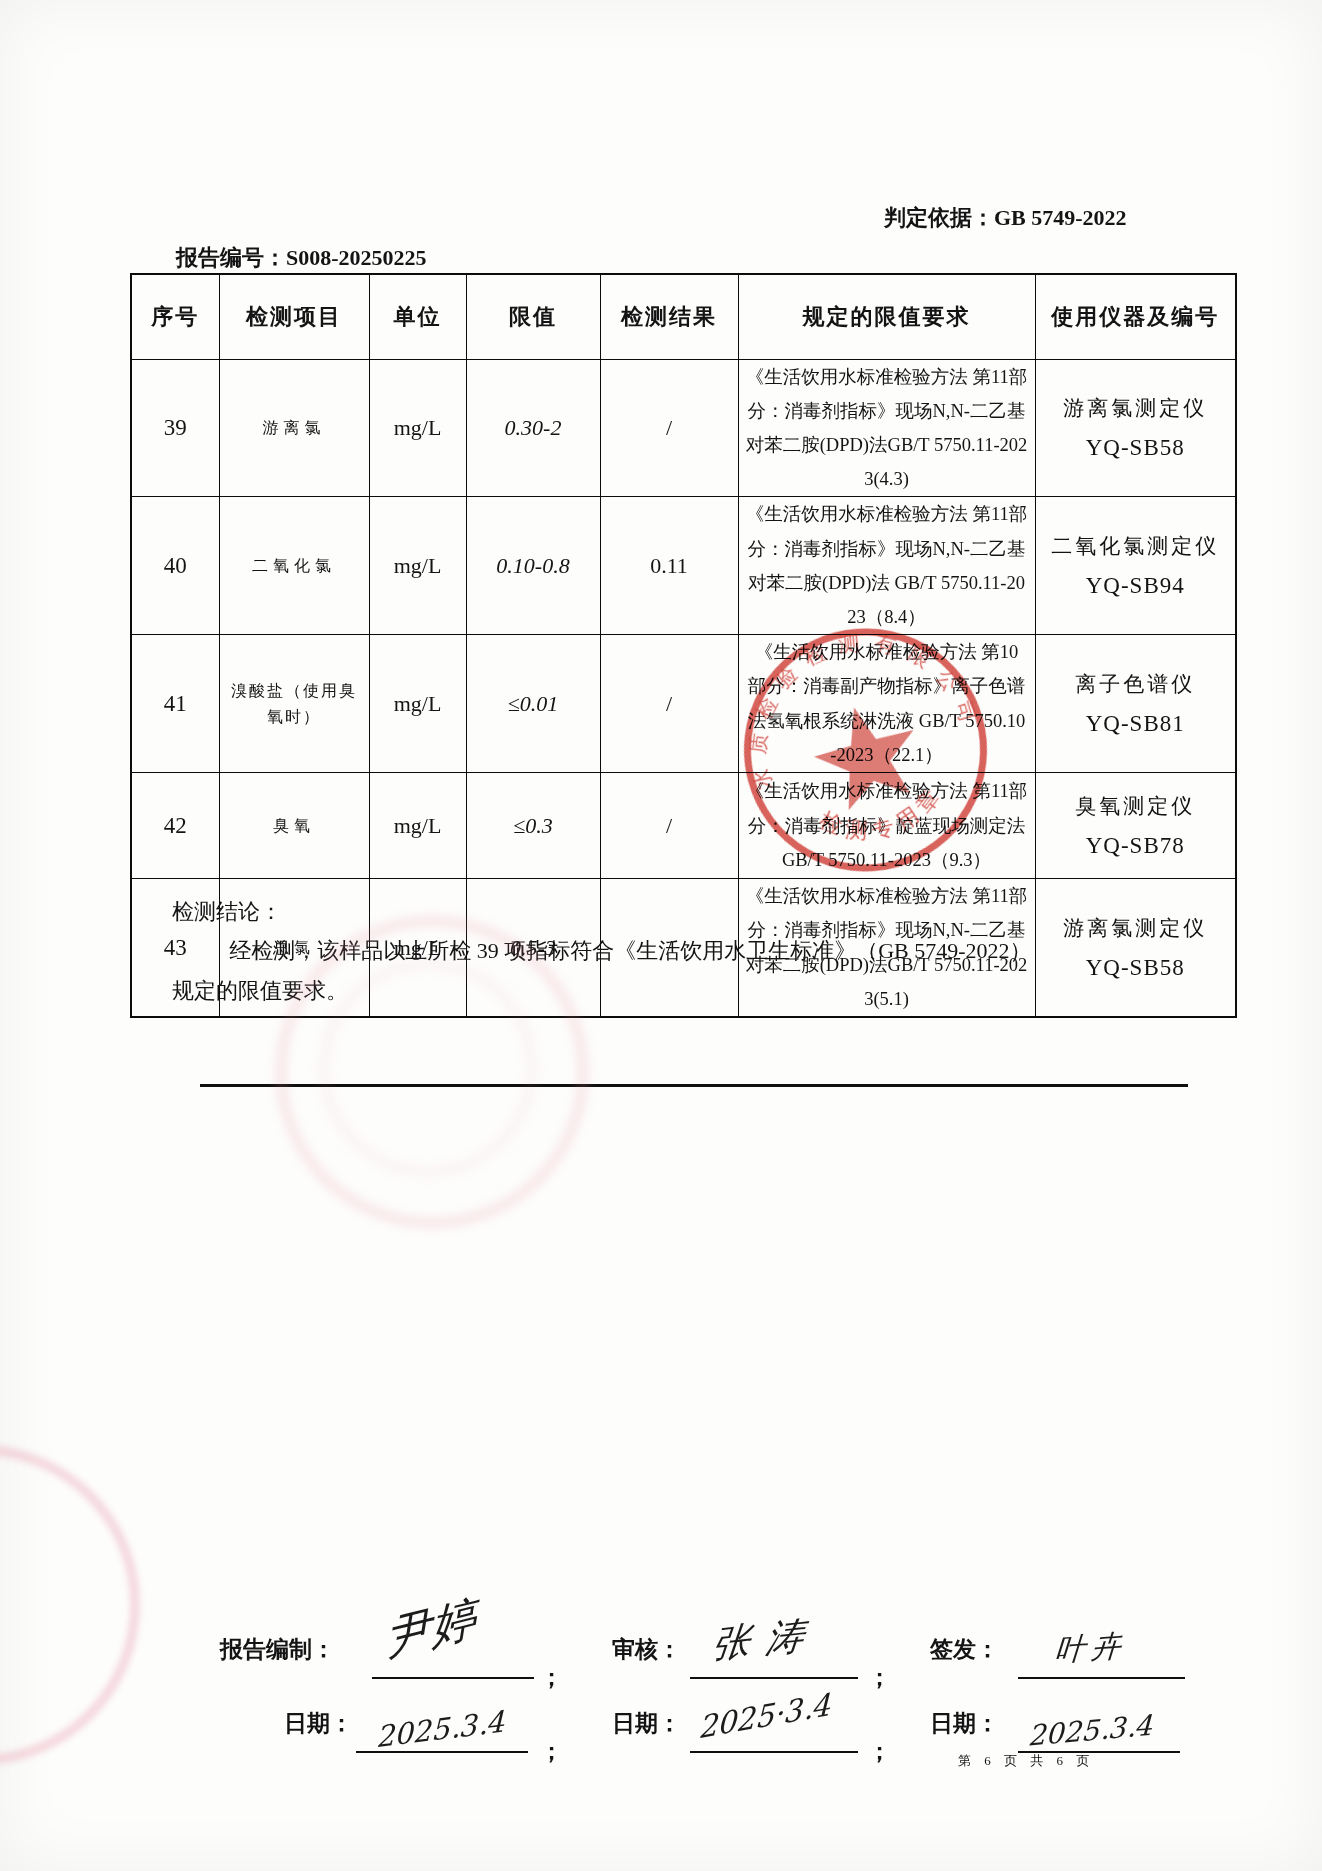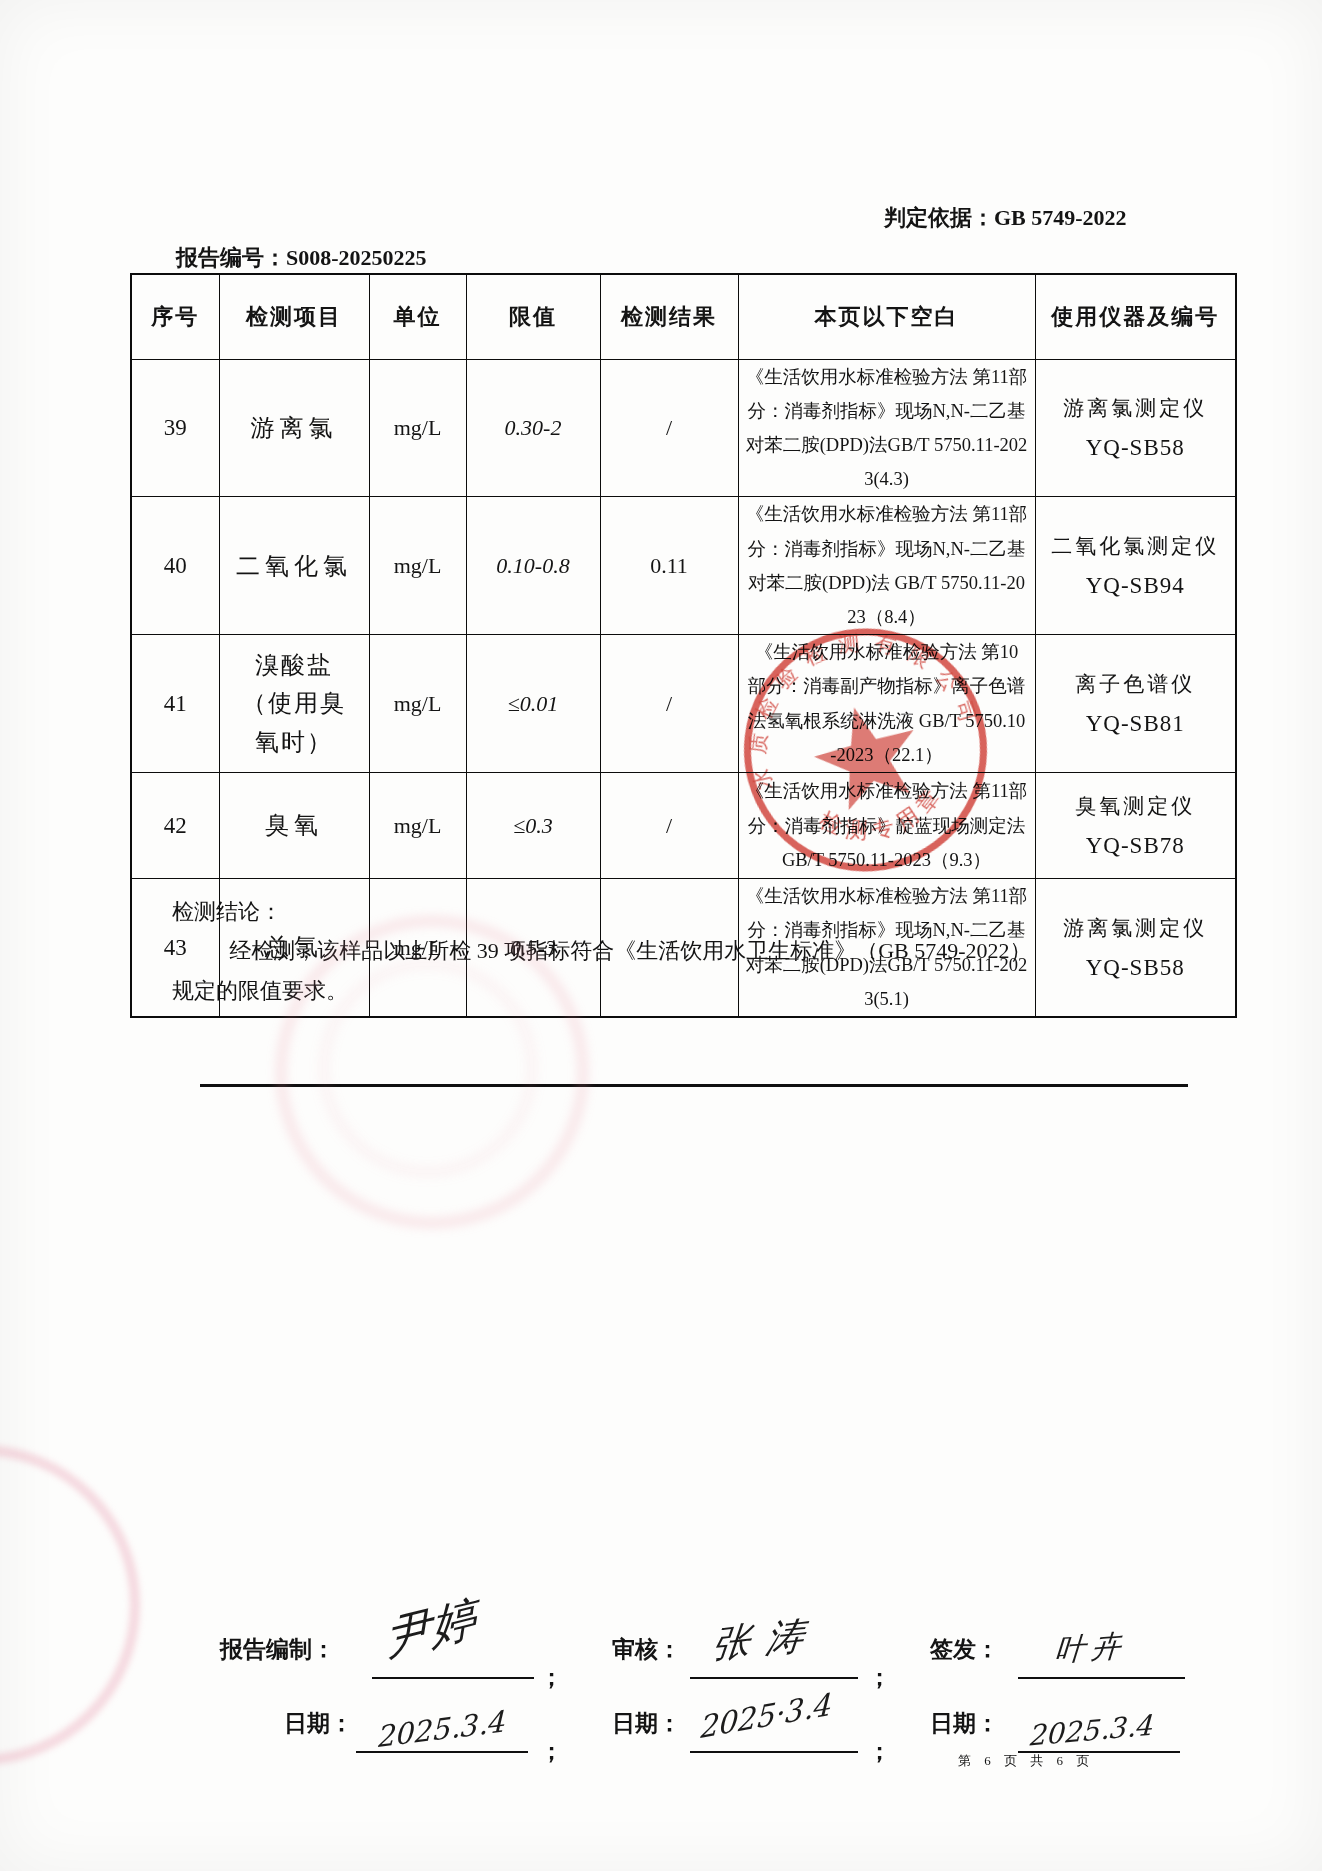--- a/index.html
+++ b/index.html
@@ -13,21 +13,21 @@
   #title{left:0;top:148px;width:100%;text-align:center;font-size:31px;font-weight:bold;letter-spacing:9px;}
   .meta{top:203px;font-size:22px;font-weight:bold;}
   #meta-left{left:176px;margin-top:40px;}
   #meta-right{left:843px;margin-left:41px;}
   
   #result-table{position:absolute;left:130px;top:273px;border-collapse:collapse;table-layout:fixed;}
   #result-table td,#result-table th{border:1.6px solid #0c0c0c;text-align:center;vertical-align:middle;padding:0 4px;overflow:hidden;}
   #result-table{border:2.6px solid #0c0c0c;}
   #result-table th{font-size:22px;font-weight:bold;letter-spacing:2px;}
   .c-no{font-size:23px;}
-  .c-item{font-size:24px;letter-spacing:5px;line-height:1.6;}
+  .c-item{font-size:16px;letter-spacing:5px;line-height:1.6;}
   .c-unit{font-size:22px;}
   .c-limit{font-size:22px;font-style:italic;}
   .c-result{font-size:22px;}
   .c-method{font-size:18.5px;line-height:1.85;word-break:break-all;padding:0 7px !important;}
   .c-instr .in-name{font-size:21px;letter-spacing:3px;}
   .c-instr .in-code{font-size:23px;margin-top:13px;letter-spacing:1px;}
   
   #concl-label{left:172px;top:897px;font-size:22px;}
   #concl-line1{left:172px;top:936px;font-size:22px;text-indent:2.6em;width:1000px;}
   #concl-line2{left:172px;top:976px;font-size:22px;}
@@ -66,21 +66,21 @@
         <col style="width:297px">
         <col style="width:201px">
     </colgroup>
     <tbody>
         <tr style="height:85px">
       <th>序号</th>
       <th>检测项目</th>
       <th>单位</th>
       <th>限值</th>
       <th>检测结果</th>
-      <th>本页以下空白</th>
+      <th>规定的限值要求</th>
       <th>使用仪器及编号</th>
     </tr>
     <tr style="height:105px">
       <td class="c-no">39</td>
       <td class="c-item">游离氯</td>
       <td class="c-unit">mg/L</td>
       <td class="c-limit">0.30-2</td>
       <td class="c-result">/</td>
       <td class="c-method">《生活饮用水标准检验方法 第11部分：消毒剂指标》现场N,N-二乙基对苯二胺(DPD)法GB/T 5750.11-2023(4.3)</td>
       <td class="c-instr">

